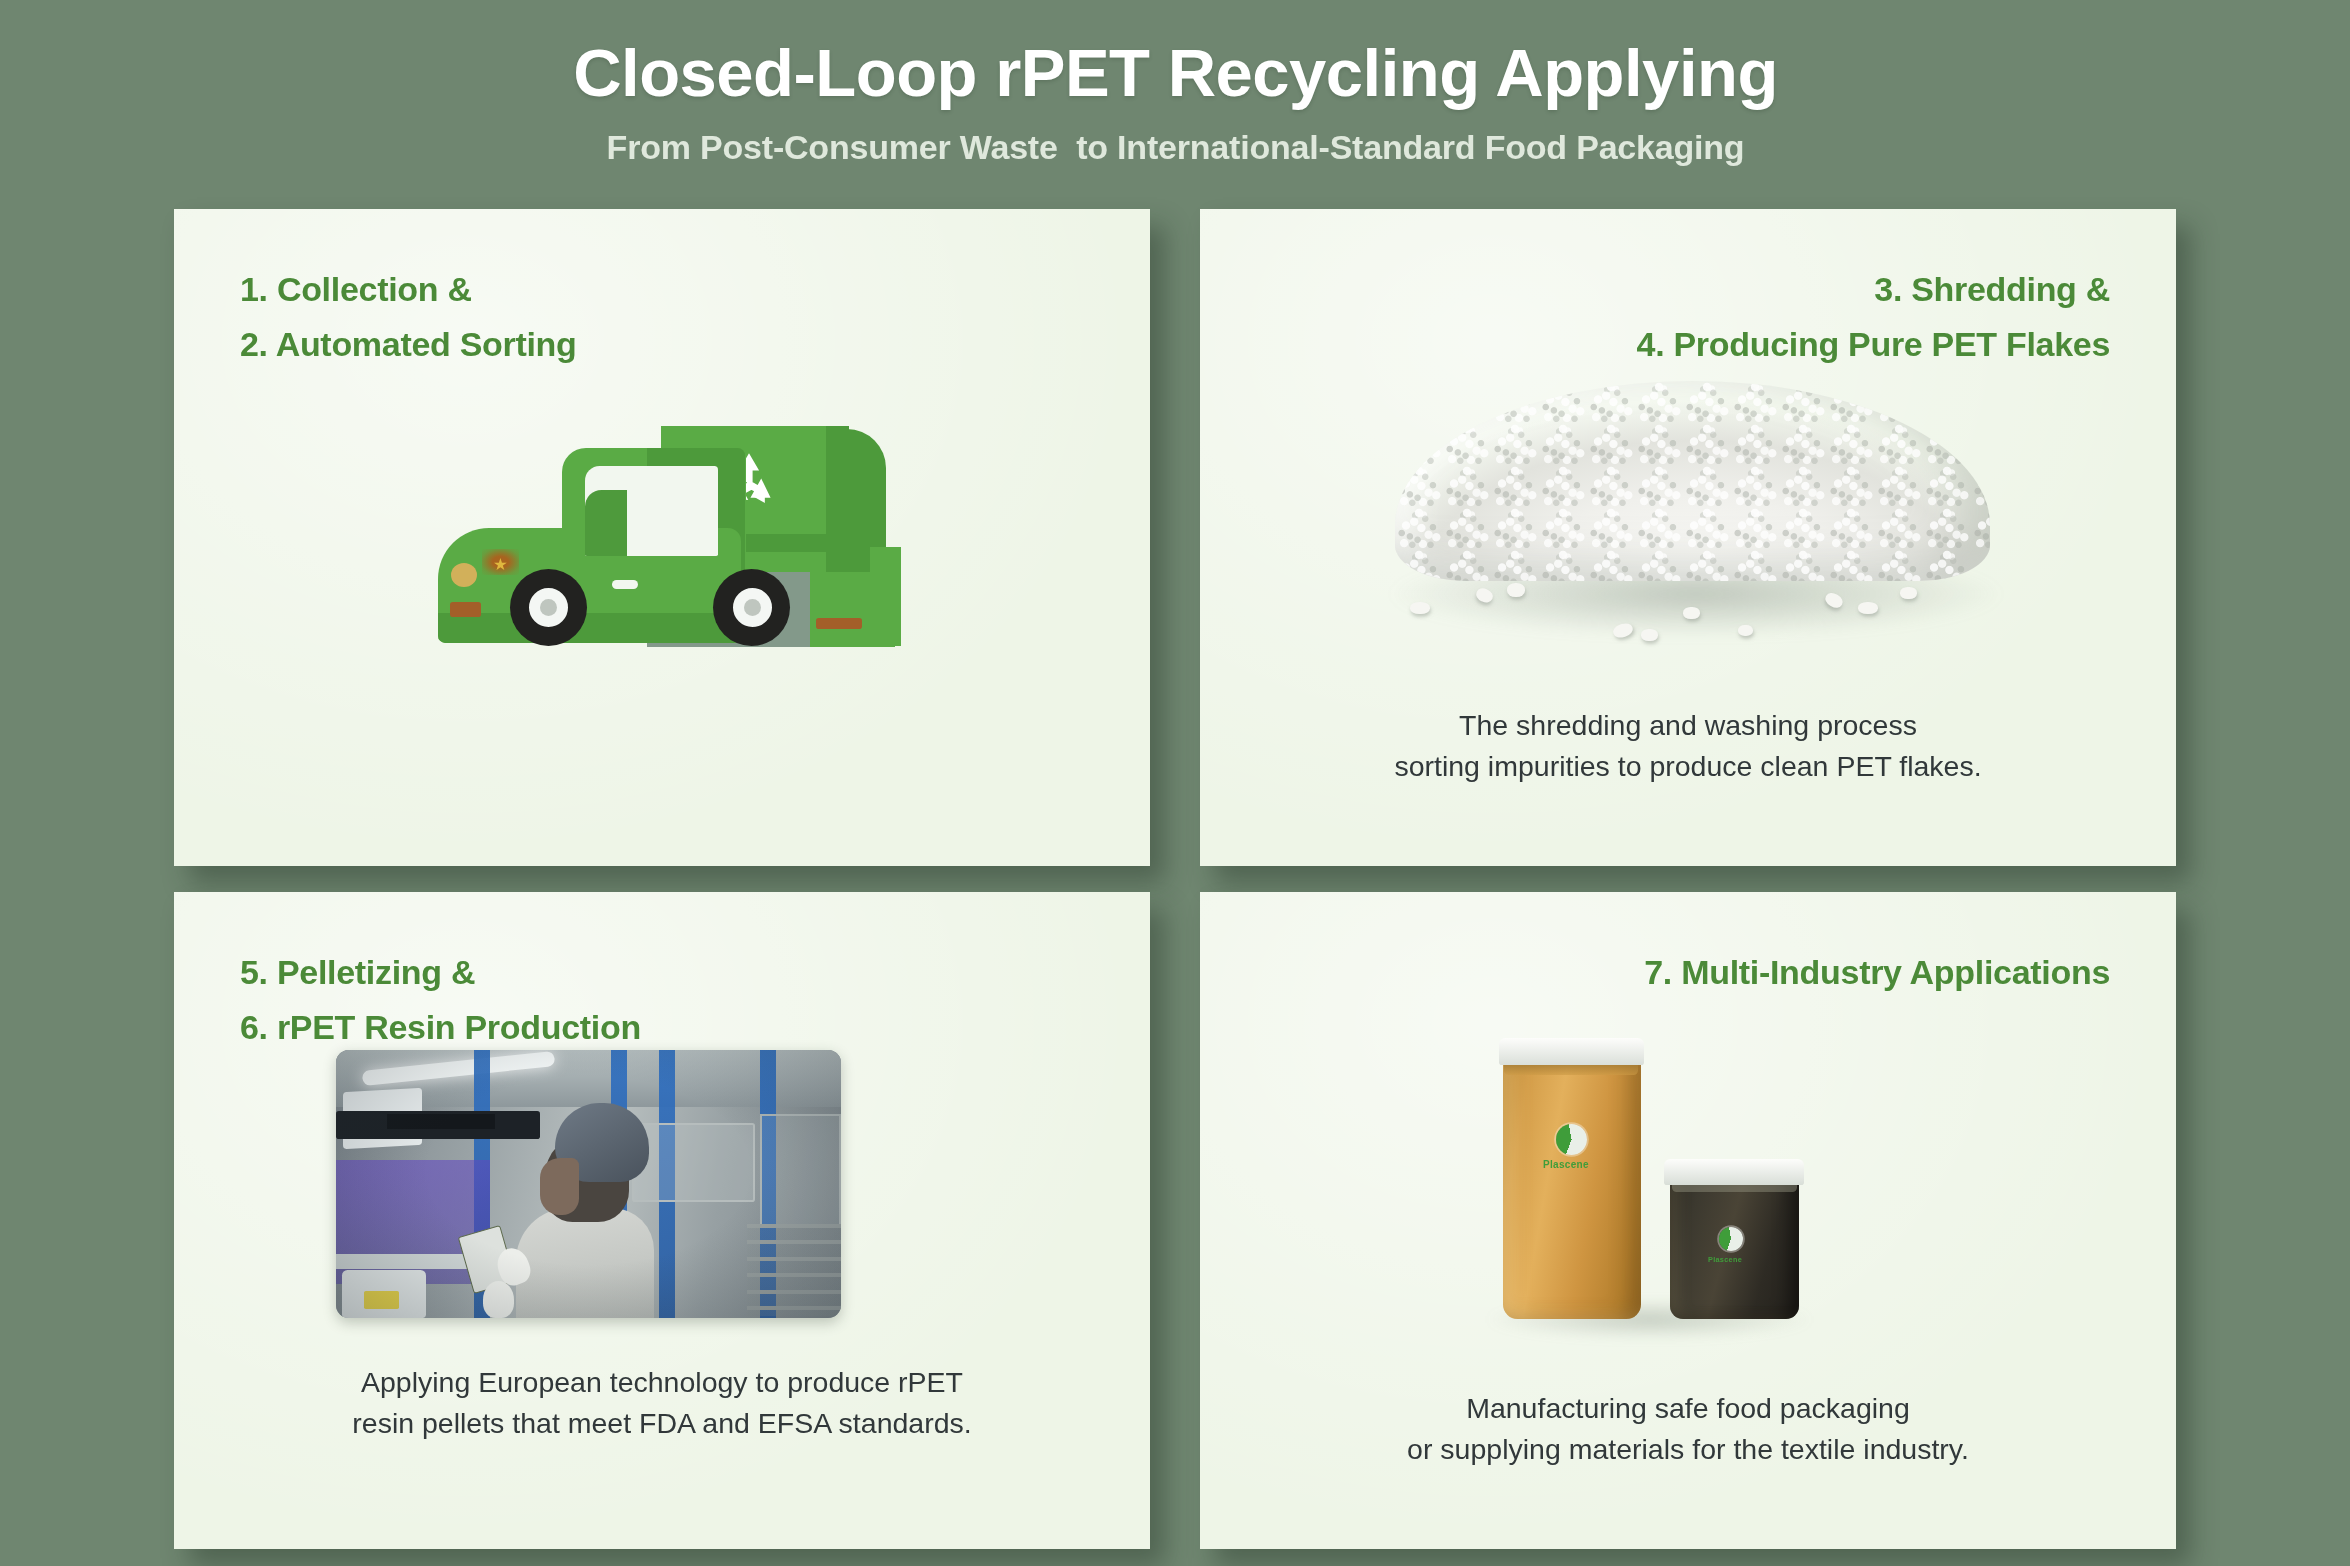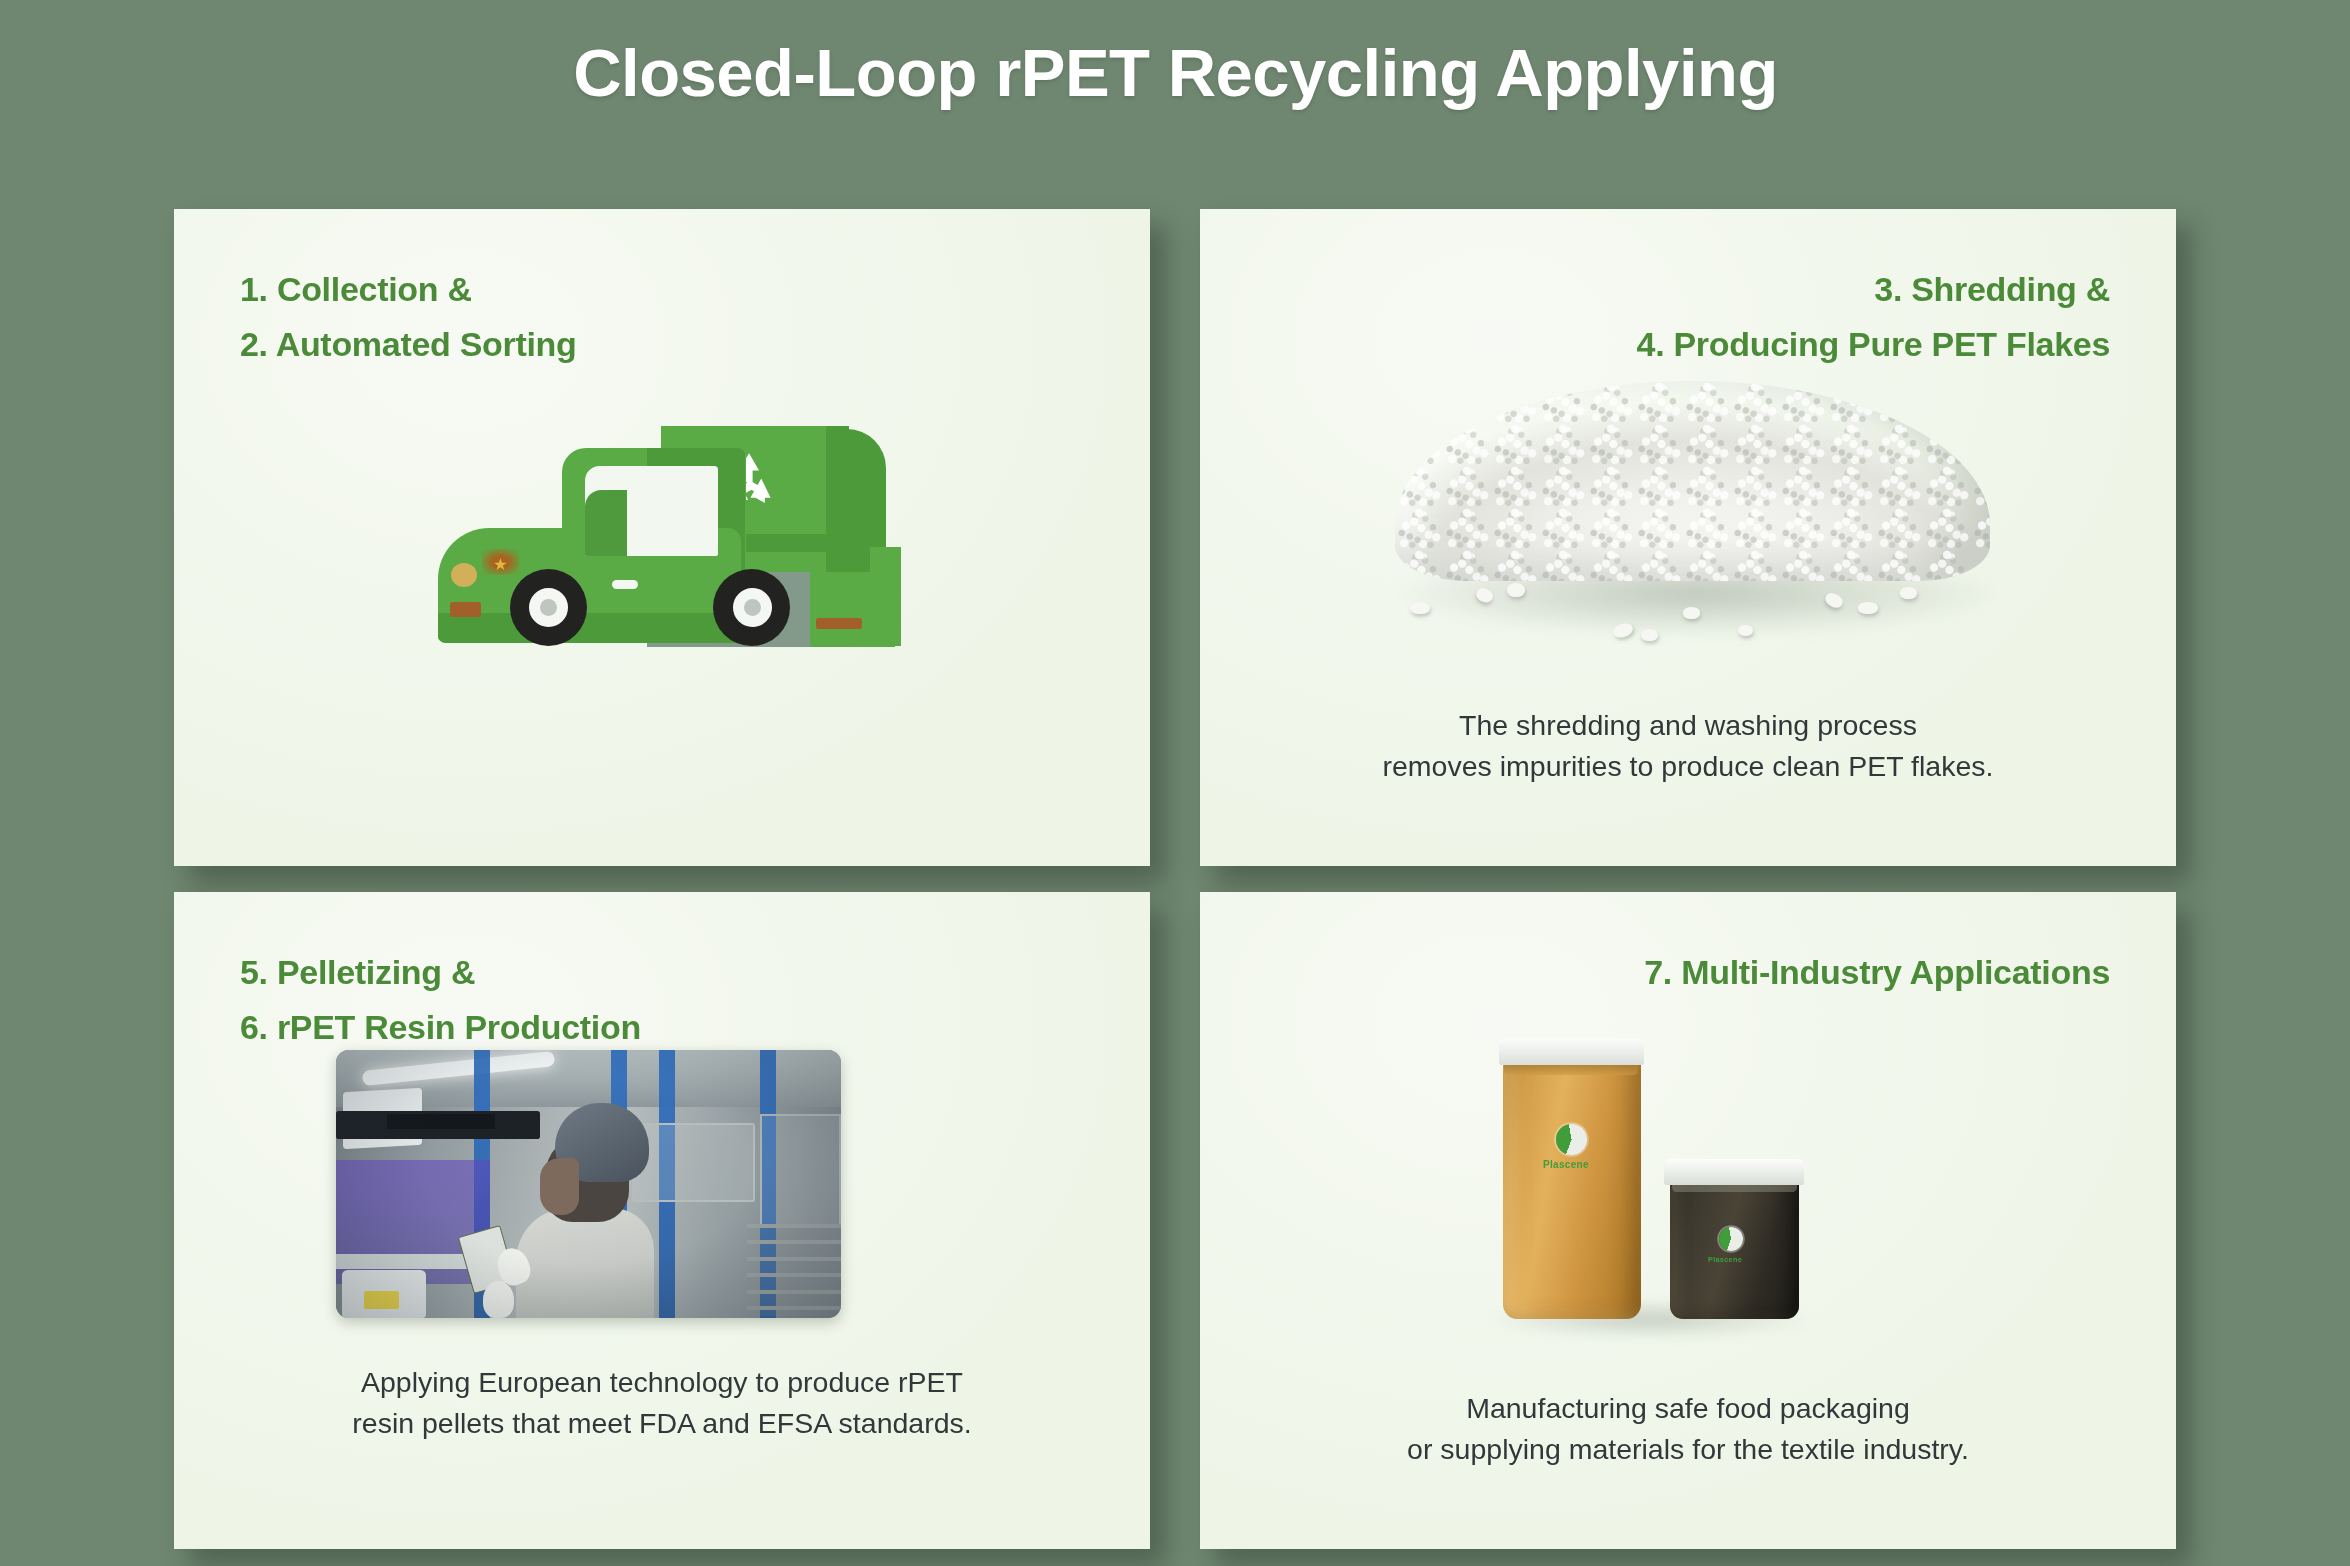--- a/index.html
+++ b/index.html
@@ -404,20 +404,21 @@
     position: absolute; width: 0.9px; height: 0.9px; overflow: hidden; clip: rect(0 0 0 0);
   }
 </style>
 </head>
 <body>
 
 <div class="poster">
 
   <div class="header">
     <h1 class="poster-title">Closed-Loop rPET Recycling Applying</h1>
+    <p class="poster-subtitle">From Post-Consumer Waste  to International-Standard Food Packaging</p>
   </div>
 
   <div class="grid">
 
     <div class="card">
       <div class="card-heading left">
         <span class="line">1. Collection &amp;</span>
         <span class="line">2. Automated Sorting</span>
       </div>
 
@@ -488,21 +489,21 @@
           <div class="stray" style="left:400px; top:264px; width:14.7px; height:11px;"></div>
           <div class="stray" style="left:487px; top:233px; width:18.4px; height:13px; transform:rotate(30deg);"></div>
           <div class="stray" style="left:520px; top:241px; width:20px; height:12px;"></div>
           <div class="stray" style="left:562px; top:226px; width:16.5px; height:12px;"></div>
         </div>
         <span class="sr-only">Pile of white PET resin pellets with loose pellets scattered in front</span>
       </div>
 
       <div class="card-caption" style="top: 496px;">
         <span class="line">The shredding and washing process</span>
-        <span class="line">removes impurities to produce clean PET flakes.</span>
+        <span class="line">sorting impurities to produce clean PET flakes.</span>
       </div>
     </div>
 
     <div class="card">
       <div class="card-heading left">
         <span class="line">5. Pelletizing &amp;</span>
         <span class="line">6. rPET Resin Production</span>
       </div>
 
       <div class="media factory">

